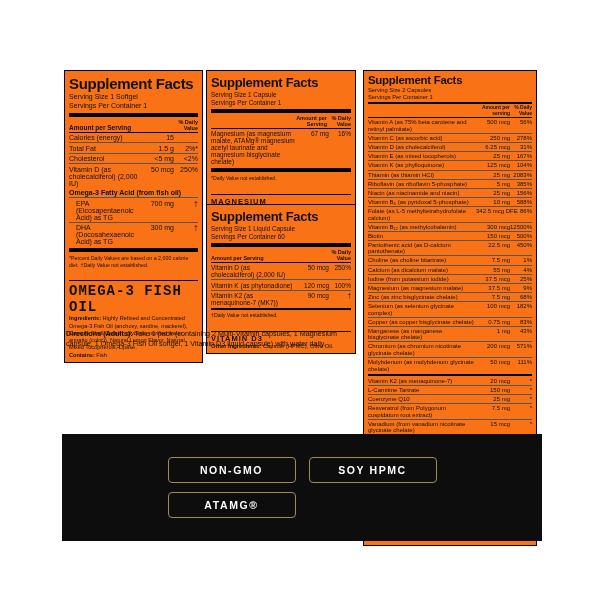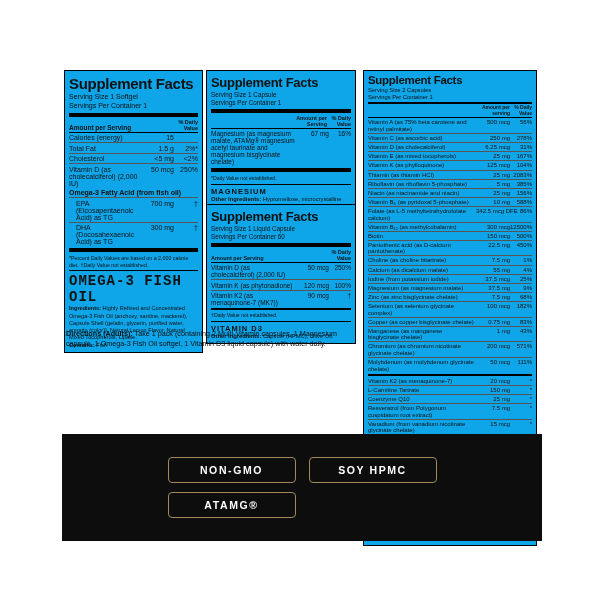--- a/index.html
+++ b/index.html
@@ -1,35 +1,35 @@
 <!DOCTYPE html>
 <html><head>
 <meta charset="utf-8">
 <style>
   * { margin:0; padding:0; box-sizing:border-box; }
   html,body { width:600px; height:600px; background:#fff; overflow:hidden; }
   body { font-family:"Liberation Sans","DejaVu Sans",sans-serif; color:#111; position:relative; }
 
-  .sf-panel { position:absolute; border:1px solid #000; background:#0ea5e9; padding:4px 4px 3px 4px; }
+  .sf-panel { position:absolute; border:1px solid #000; background:#f97316; padding:4px 4px 3px 4px; }
   .sf-title { font-weight:800; letter-spacing:-0.3px; }
   .sf-serving { line-height:1.25; }
   .bar-thick { height:4px; background:#000; margin:2px 0; }
   .bar-med { height:2px; background:#000; margin:1px 0; }
   .hdr-row { display:flex; align-items:flex-end; font-weight:bold; border-bottom:1px solid #000; padding-bottom:1px; }
   .hdr-amt { margin-left:auto; text-align:right; }
   .hdr-dv { text-align:right; }
   .row { display:flex; border-bottom:1px solid #555; padding:1.5px 0 1px 0; }
   .row:last-child { border-bottom:none; }
   .row .nm { flex:1; padding-right:2px; }
   .row .amt { text-align:right; white-space:nowrap; }
   .row .dv { text-align:right; white-space:nowrap; }
   .row.indent .nm { padding-left:7px; }
   .grp { border-bottom:1px solid #555; padding:1.5px 0 1px 0; }
   .foot { line-height:1.25; padding-top:1px; }
-  .section-title { font-weight:800; letter-spacing:1px; border-top:1px solid #000; margin-top:2px; padding-top:2px; }
+  .section-title { font-weight:800; letter-spacing:1px; border-top:1px solid #000; margin-top:12px; padding-top:2px; }
   .ing { line-height:1.3; }
   .b { font-weight:bold; }
   .tm-note { border-top:1px solid #000; margin-top:2px; padding-top:2px; line-height:1.3; }
 
   
   .panel-left { left:64px; top:70px; width:139px; font-size:7px; }
   .panel-left .sf-title { font-size:15px; margin-bottom:1px; }
   .panel-left .sf-serving { font-size:7px; }
   .panel-left .hdr-row { font-size:6.5px; }
   .panel-left .hdr-dv { width:26px; font-size:5.5px; line-height:1.1; }

